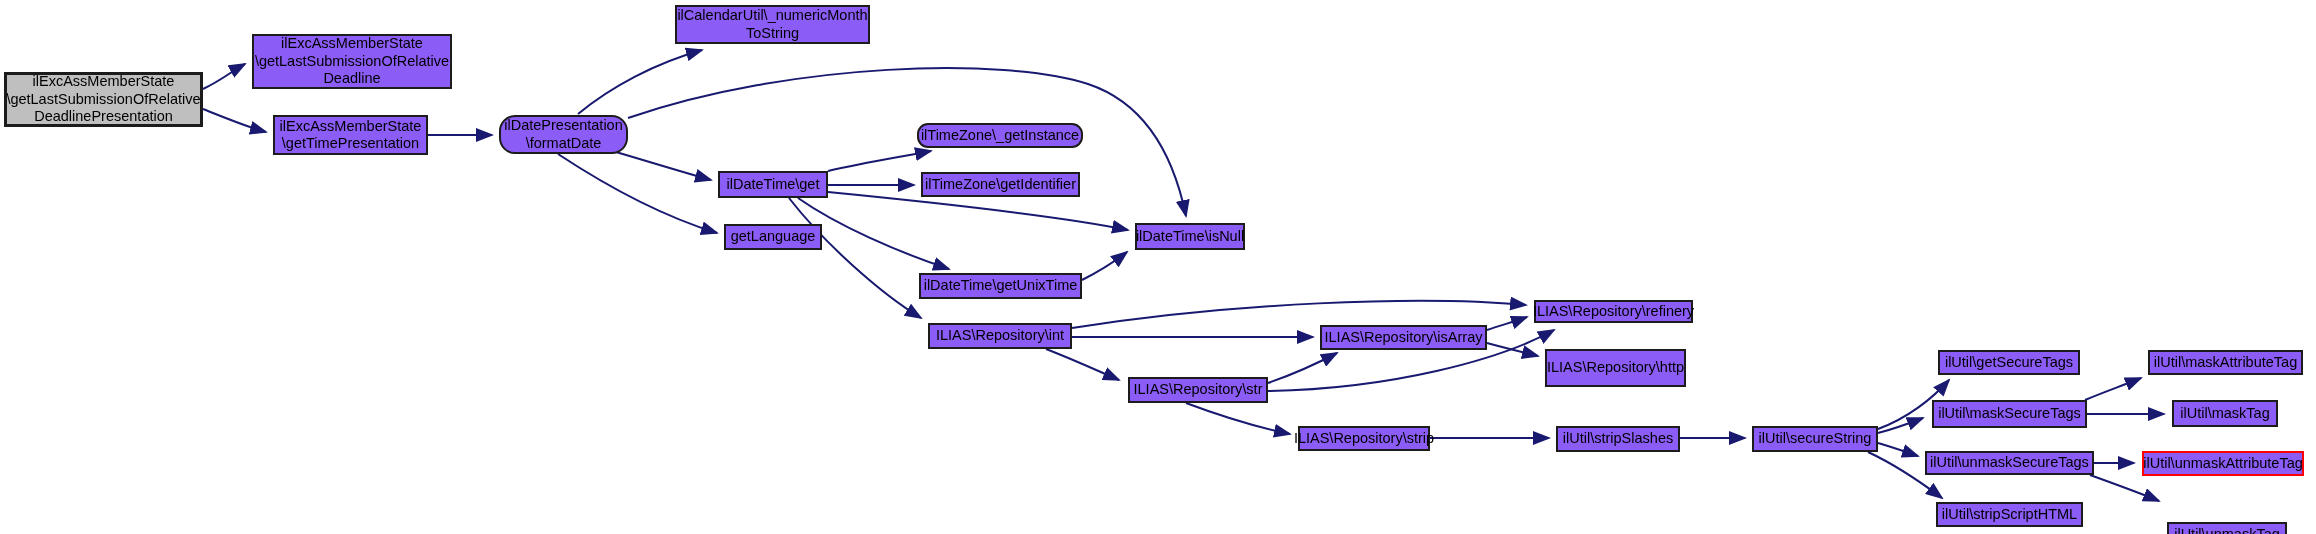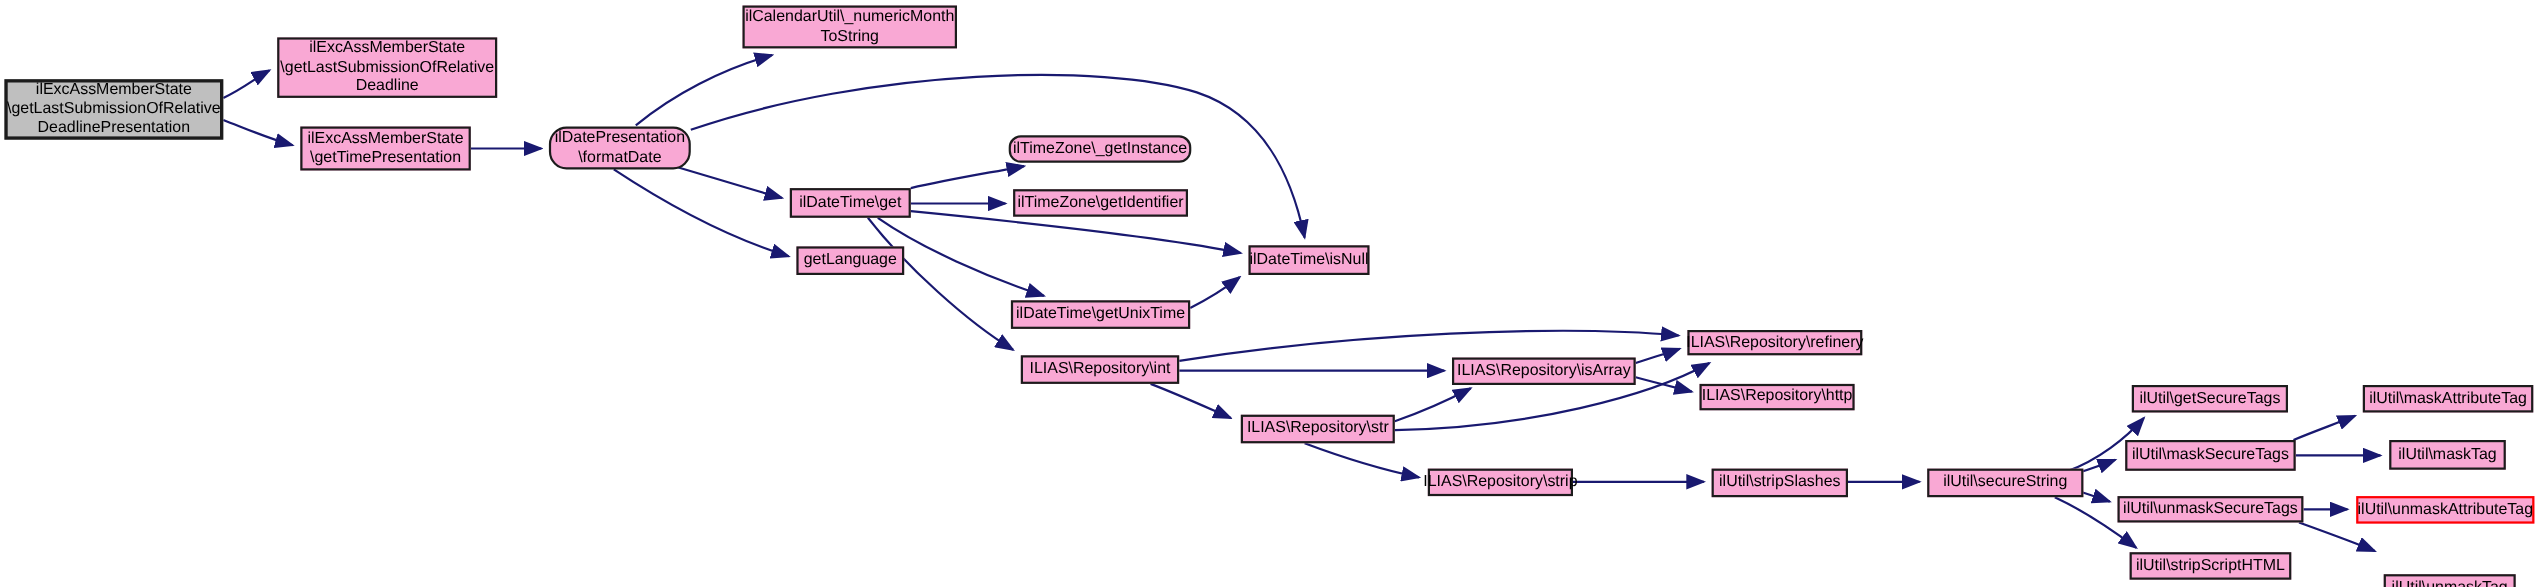--- a/index.html
+++ b/index.html
@@ -1,21 +1,21 @@
 <!DOCTYPE html>
 <html><head>
 <meta charset="utf-8">
 <style>
   html,body { margin:0; padding:0; background:#ffffff; }
   body { width:2316px; height:534px; font-family:"Liberation Sans","DejaVu Sans",sans-serif; }
   #diagram { position:relative; width:2316px; height:534px; overflow:hidden; background:#ffffff; }
   svg.edge-layer { position:absolute; left:0; top:0; width:2316px; height:534px; }
   .node {
     position:absolute; box-sizing:border-box;
-    background:#f9a8d4; border:2px solid #1c1c1c; color:#000000;
+    background:#8b5cf6; border:2px solid #1c1c1c; color:#000000;
     display:flex; align-items:center; justify-content:center;
     text-align:center; white-space:pre-line;
     font-size:14.5px; line-height:17.5px; cursor:pointer;
   }
   .node.current { background:#bfbfbf; border-width:3px; cursor:default; }
   .node.highlight { border-color:#ff0000; }
   .edge { fill:none; stroke:#191970; stroke-width:2; }
 </style>
 </head>
 <body>
@@ -76,25 +76,25 @@
 ToString</div>
       <div class="node" style="left: 718px; top: 171px; width: 110px; height: 27px;">ilDateTime\get</div>
       <div class="node" style="left: 917px; top: 123px; width: 166px; height: 25px; border-radius: 11px;">ilTimeZone\_getInstance</div>
       <div class="node" style="left: 921px; top: 172px; width: 159px; height: 25px;">ilTimeZone\getIdentifier</div>
       <div class="node" style="left: 1135px; top: 223px; width: 110px; height: 27px;">ilDateTime\isNull</div>
       <div class="node" style="left: 724px; top: 224px; width: 98px; height: 26px;">getLanguage</div>
       <div class="node" style="left: 919px; top: 273px; width: 163px; height: 26px;">ilDateTime\getUnixTime</div>
       <div class="node" style="left: 928px; top: 323px; width: 144px; height: 26px;">ILIAS\Repository\int</div>
       <div class="node" style="left: 1320px; top: 325px; width: 167px; height: 25px;">ILIAS\Repository\isArray</div>
       <div class="node" style="left: 1534px; top: 300px; width: 159px; height: 23px;">ILIAS\Repository\refinery</div>
-      <div class="node" style="left: 1545px; top: 349px; width: 141px; height: 24px;">ILIAS\Repository\http</div>
+      <div class="node" style="left: 1545px; top: 349px; width: 141px; height: 38px;">ILIAS\Repository\http</div>
       <div class="node" style="left: 1128px; top: 377px; width: 140px; height: 26px;">ILIAS\Repository\str</div>
       <div class="node" style="left: 1298px; top: 426px; width: 132px; height: 25px;">ILIAS\Repository\strip</div>
       <div class="node" style="left: 1556px; top: 426px; width: 124px; height: 26px;">ilUtil\stripSlashes</div>
-      <div class="node" style="left: 1752px; top: 426px; width: 142px; height: 26px;">ilUtil\secureString</div>
+      <div class="node" style="left: 1752px; top: 426px; width: 126px; height: 26px;">ilUtil\secureString</div>
       <div class="node" style="left: 1938px; top: 350px; width: 142px; height: 25px;">ilUtil\getSecureTags</div>
       <div class="node" style="left: 1932px; top: 400px; width: 155px; height: 28px;">ilUtil\maskSecureTags</div>
       <div class="node" style="left: 1925px; top: 451px; width: 169px; height: 24px;">ilUtil\unmaskSecureTags</div>
       <div class="node" style="left: 1936px; top: 502px; width: 147px; height: 25px;">ilUtil\stripScriptHTML</div>
       <div class="node" style="left: 2148px; top: 350px; width: 155px; height: 25px;">ilUtil\maskAttributeTag</div>
       <div class="node" style="left: 2172px; top: 400px; width: 106px; height: 27px;">ilUtil\maskTag</div>
       <div class="node highlight" style="left: 2142px; top: 451px; width: 162px; height: 25px;">ilUtil\unmaskAttributeTag</div>
       <div class="node" style="left: 2167px; top: 522px; width: 120px; height: 25px;">ilUtil\unmaskTag</div>
     </div>
 </div>

